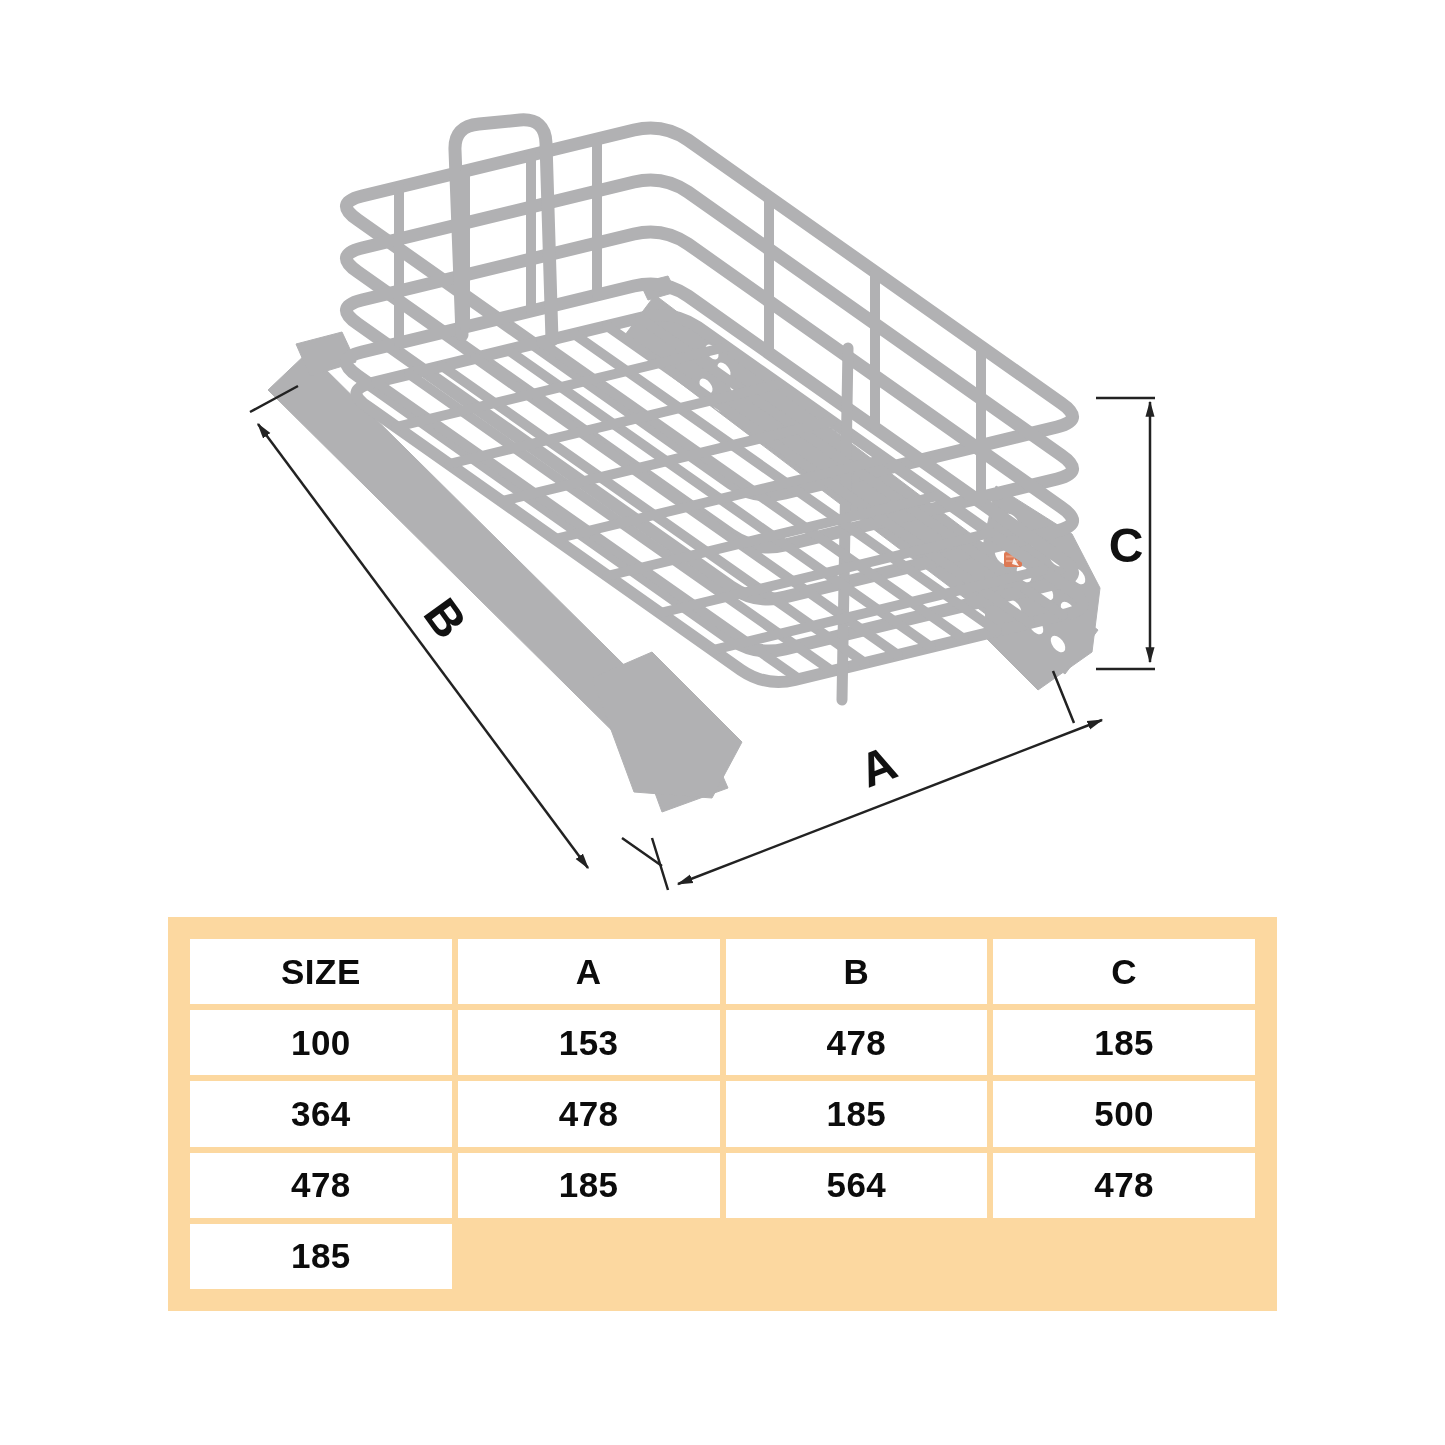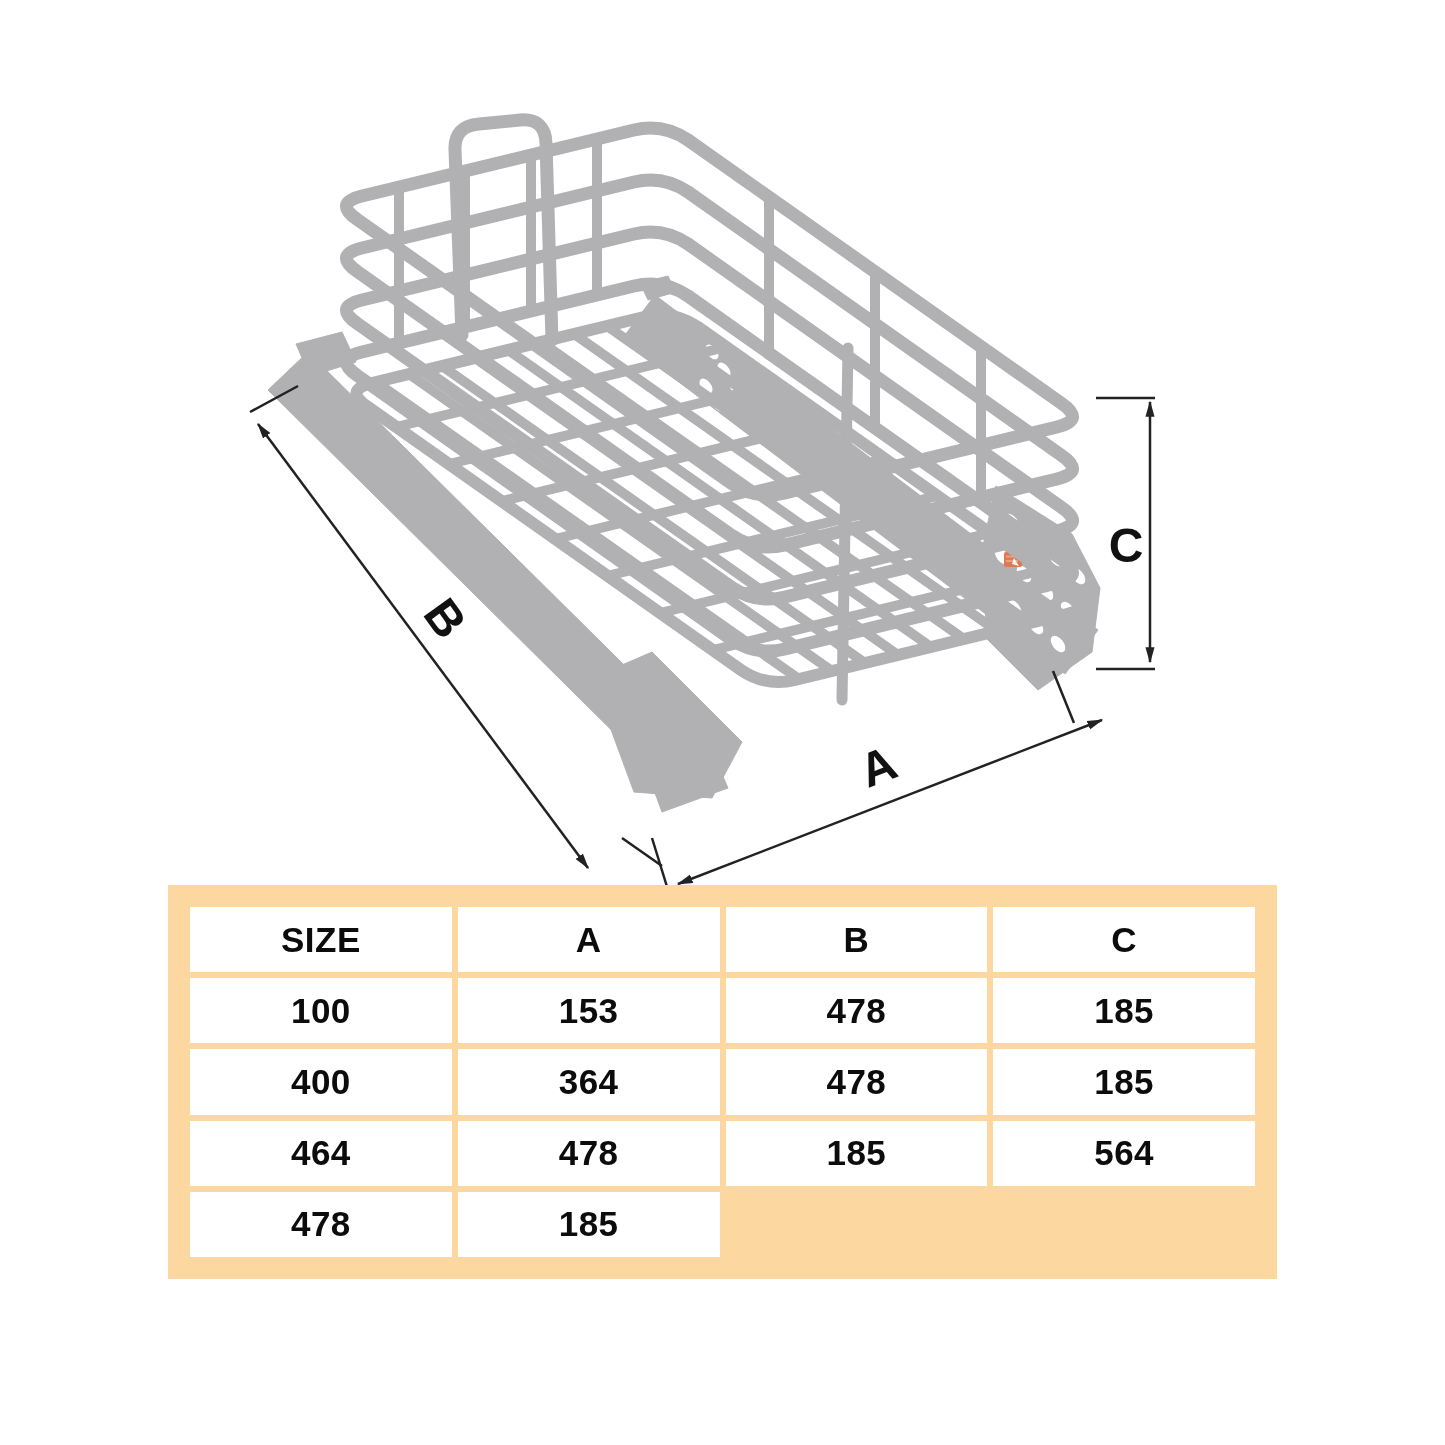--- a/index.html
+++ b/index.html
@@ -6,21 +6,21 @@
   body{
     width:1445px;height:1445px;position:relative;background:#ffffff;
     font-family:"Liberation Sans",sans-serif;overflow:hidden;
   }
   .drawing{position:absolute;left:0;top:0;}
   .dim-label{
     font-family:"Liberation Sans",sans-serif;
     font-weight:bold;font-size:48px;fill:#111;
   }
   .size-table{
-    position:absolute;left:168px;top:885px;width:1109px;height:394px;
+    position:absolute;left:168px;top:917px;width:1109px;height:394px;
     background:#FCD8A0;display:grid;grid-template-columns:repeat(4,1fr);
     grid-auto-rows:1fr;gap:6px;padding:22px;box-sizing:border-box;
   }
   .cell{
     background:#ffffff;display:flex;align-items:center;justify-content:center;
     font-weight:700;font-size:35px;color:#0c0c0c;letter-spacing:0.5px;
     font-family:"Liberation Sans",sans-serif;
   }
 </style>
 </head>
@@ -120,25 +120,24 @@
   <div class="cell">SIZE</div>
   <div class="cell">A</div>
   <div class="cell">B</div>
   <div class="cell">C</div>
 
   <div class="cell">100</div>
   <div class="cell">153</div>
   <div class="cell">478</div>
   <div class="cell">185</div>
 
-  <div class="cell">400</div>
   <div class="cell">364</div>
   <div class="cell">478</div>
   <div class="cell">185</div>
 
-  <div class="cell">464</div>
+  <div class="cell">500</div>
   <div class="cell">478</div>
   <div class="cell">185</div>
 
   <div class="cell">564</div>
   <div class="cell">478</div>
   <div class="cell">185</div>
 </div>
 
 </body></html>

